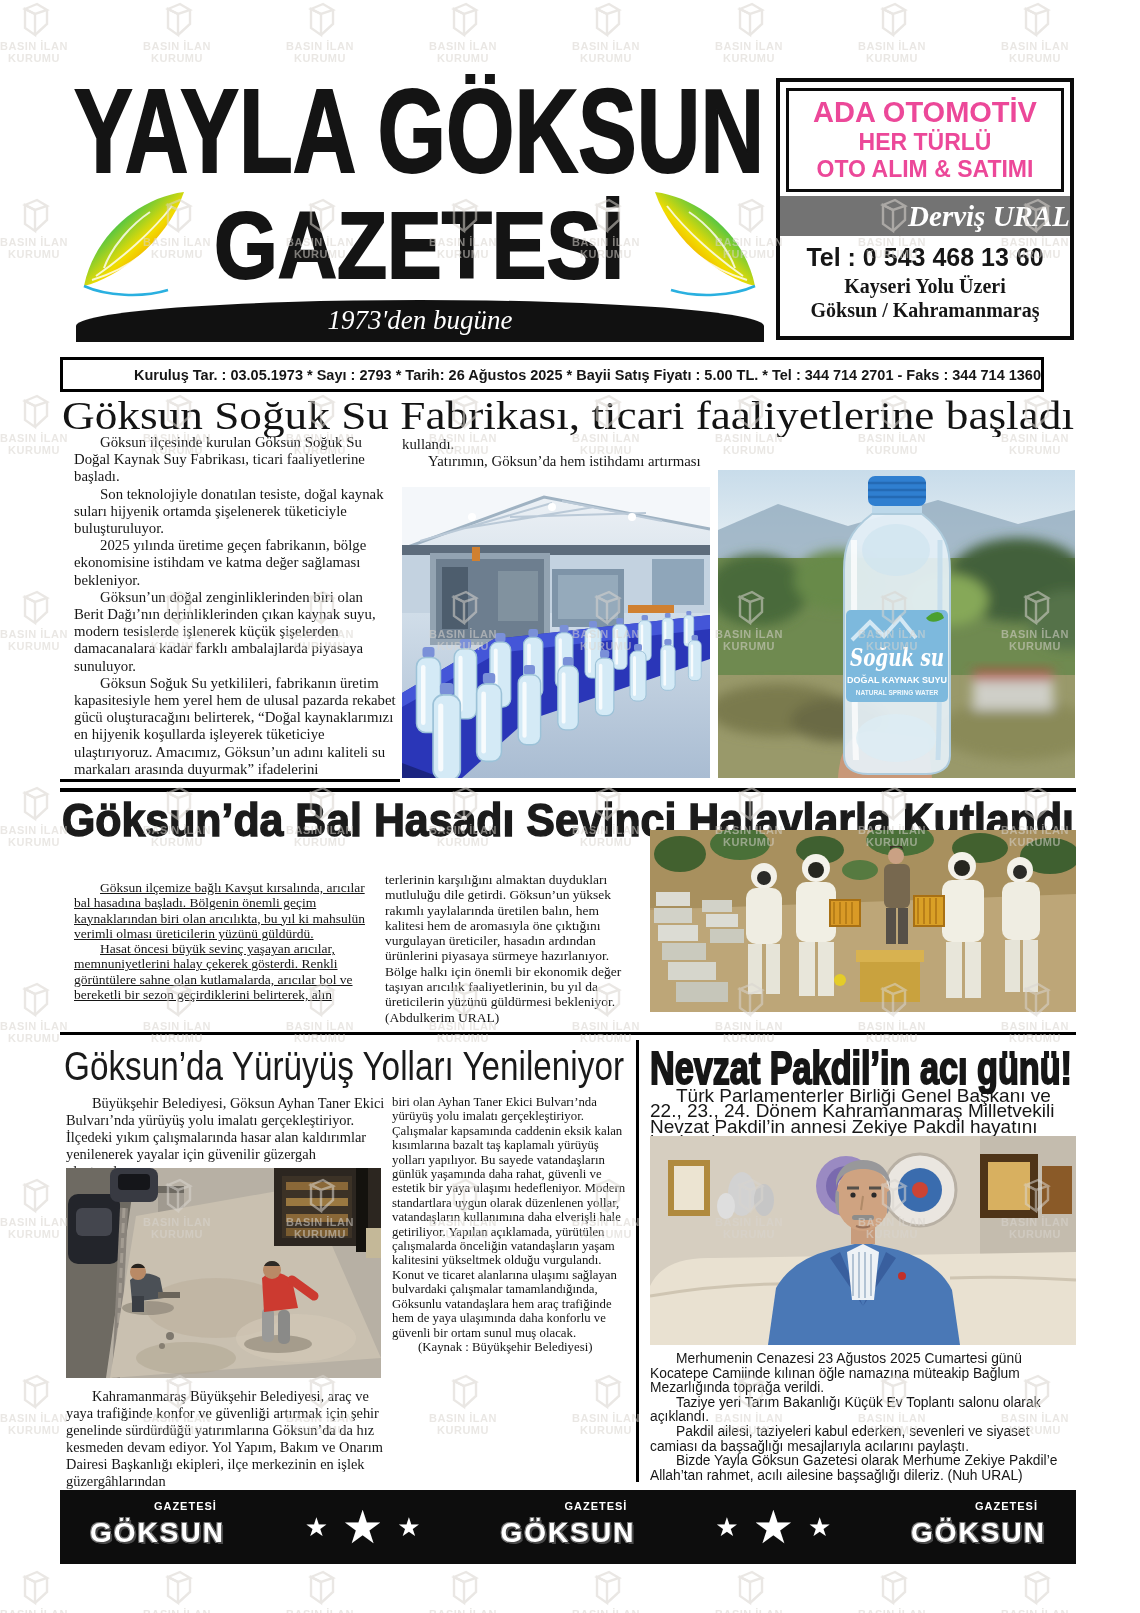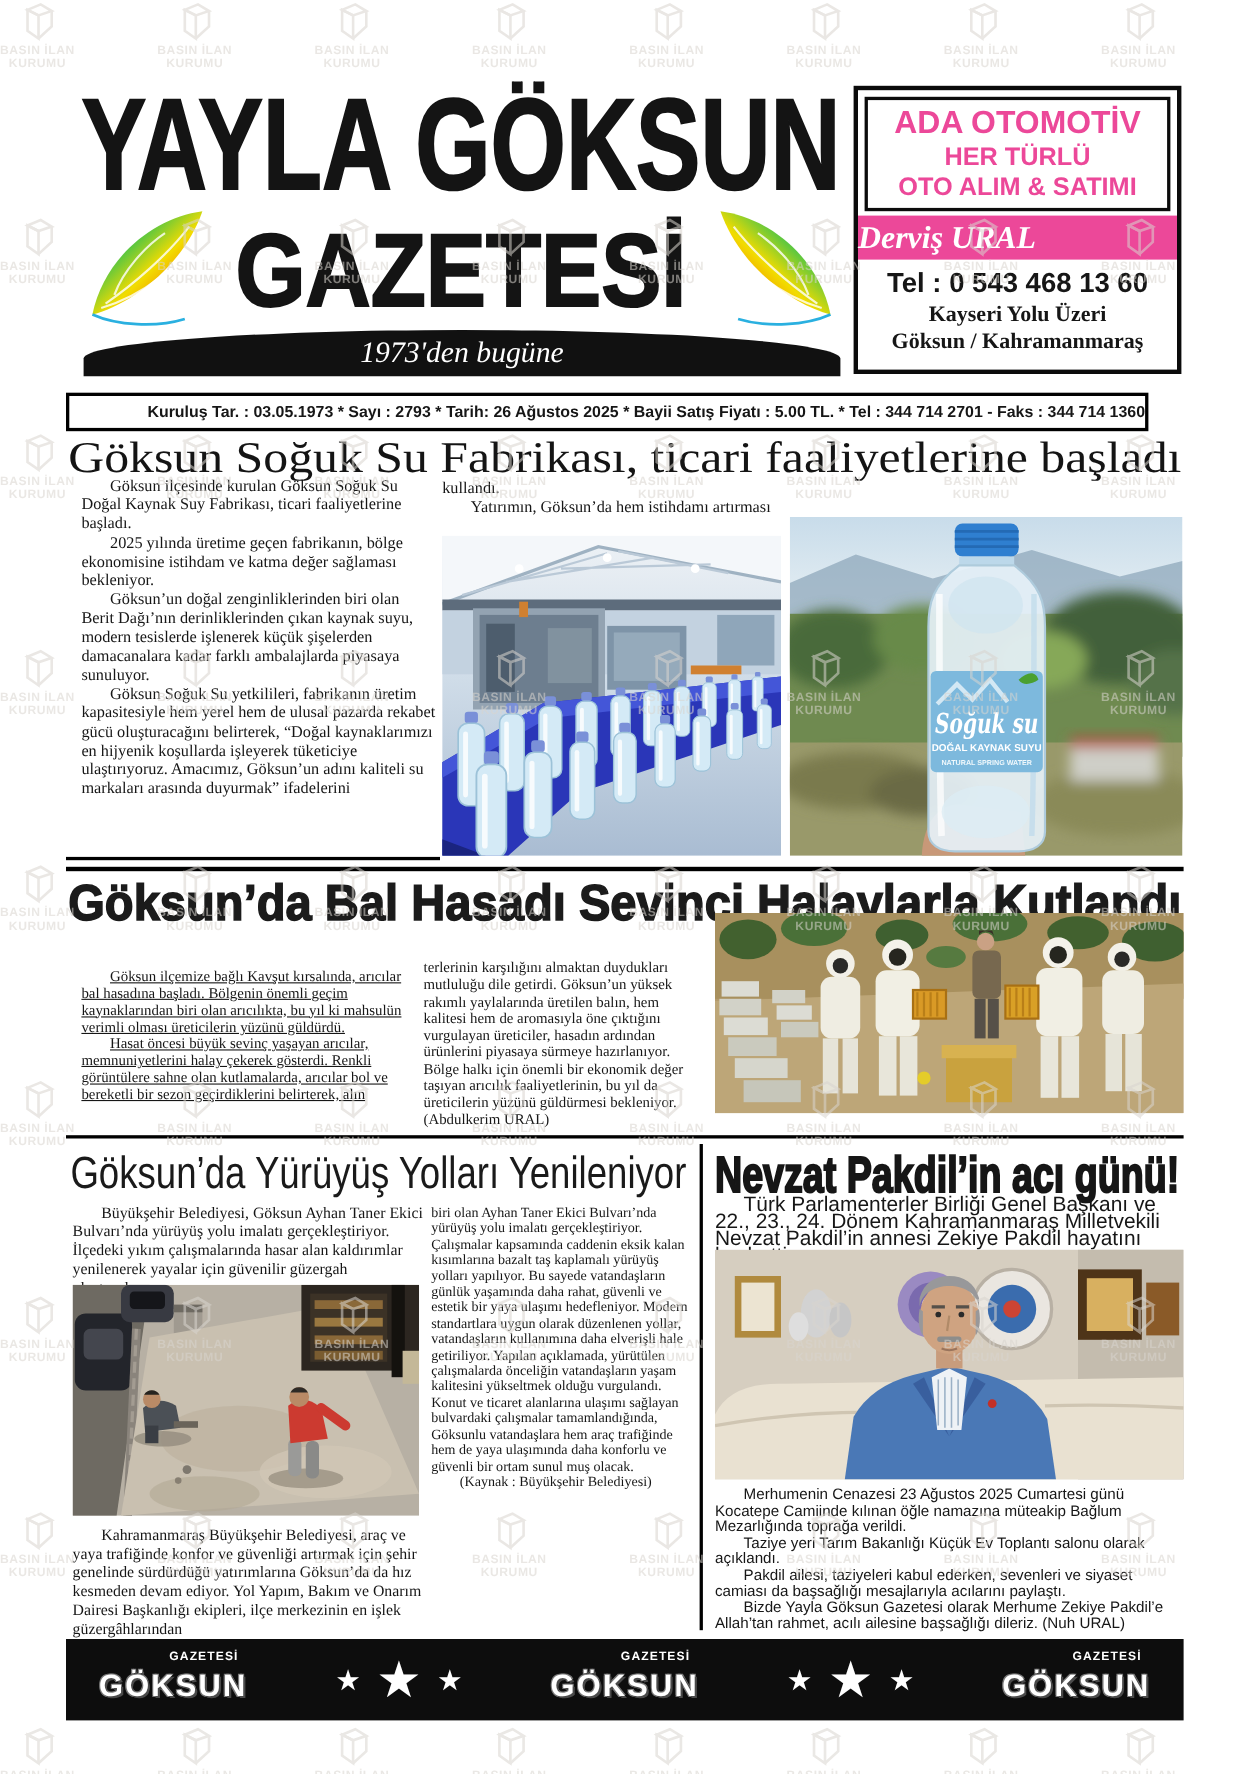--- a/index.html
+++ b/index.html
@@ -16,21 +16,21 @@
   
   .banner{background:#111;color:#fff;text-align:center;
           border-radius:50% 50% 0 0 / 26px 26px 0 0;
           font-family:"Liberation Serif",serif;font-style:italic;font-size:27px;line-height:40px;}
   .adbox{border:4px solid #0b0b0b;background:#fff;box-sizing:border-box;}
   .adbox-inner{border:3px solid #0b0b0b;margin:6px 6px 4px 6px;text-align:center;
                font-family:"Liberation Sans",sans-serif;font-weight:700;color:#ec4899;padding:4px 0 6px 0;}
   .ad-l1{font-size:29px;line-height:34px;letter-spacing:0px;}
   .ad-l2{font-size:23px;line-height:27px;}
   .ad-l3{font-size:23px;line-height:27px;}
-  .ad-owner{background:#ec4899;color:#fff;text-align:left;font-family:"Liberation Serif",serif;
+  .ad-owner{background:#737373;color:#fff;text-align:right;font-family:"Liberation Serif",serif;
             font-style:italic;font-weight:700;font-size:29px;line-height:40px;}
   .ad-phone{text-align:center;font-family:"Liberation Sans",sans-serif;font-weight:700;font-size:25px;line-height:34px;margin-top:4px;}
   .ad-addr{text-align:center;font-family:"Liberation Serif",serif;font-weight:700;font-size:20px;line-height:24px;}
 
   .infobar{border:3px solid #000;box-sizing:border-box;display:flex;align-items:center;justify-content:center;
            font-family:"Liberation Sans",sans-serif;font-weight:700;font-size:14.5px;white-space:nowrap;overflow:hidden;}
 
   
   .col{text-align:left;}
   .col p{margin:0;text-indent:26px;}
@@ -111,20 +111,21 @@
   <div class="abs infobar" style="left:60px;top:357px;width:984px;height:35px;justify-content:flex-end;">
     <span>Kuruluş Tar. : 03.05.1973   *   Sayı : 2793   *   Tarih: 26 Ağustos 2025   *   Bayii Satış Fiyatı : 5.00 TL. *  Tel : 344 714 2701 - Faks : 344 714 1360</span>
   </div>
 
   <svg class="abs" style="left:60px;top:393px;" width="1018" height="44" viewBox="0 0 1018 44">
     <text x="2" y="36" textLength="1012" lengthAdjust="spacingAndGlyphs" font-family="Liberation Serif, serif" font-weight="400" font-size="40" fill="#141414">Göksun Soğuk Su Fabrikası, ticari faaliyetlerine başladı</text>
   </svg>
 
   <div class="abs col a1" style="left:74px;top:434px;height:346px;">
     <p>Göksun ilçesinde kurulan Göksun Soğuk Su Doğal Kaynak Suy Fabrikası, ticari faaliyetlerine başladı.</p>
+    <p>Son teknolojiyle donatılan tesiste, doğal kaynak suları hijyenik ortamda şişelenerek tüketiciyle buluşturuluyor.</p>
     <p>2025 yılında üretime geçen fabrikanın, bölge ekonomisine istihdam ve katma değer sağlaması bekleniyor.</p>
     <p>Göksun’un doğal zenginliklerinden biri olan Berit Dağı’nın derinliklerinden çıkan kaynak suyu, modern tesislerde işlenerek küçük şişelerden damacanalara kadar farklı ambalajlarda piyasaya sunuluyor.</p>
     <p>Göksun Soğuk Su yetkilileri, fabrikanın üretim kapasitesiyle hem yerel hem de ulusal pazarda rekabet gücü oluşturacağını belirterek, “Doğal kaynaklarımızı en hijyenik koşullarda işleyerek tüketiciye ulaştırıyoruz. Amacımız, Göksun’un adını kaliteli su markaları arasında duyurmak” ifadelerini</p>
   </div>
 
   <div class="abs col a1" style="left:402px;top:436px;width:312px;">
     <p class="ni">kullandı.</p>
     <p>Yatırımın, Göksun’da hem istihdamı artırması</p>
   </div>
 

